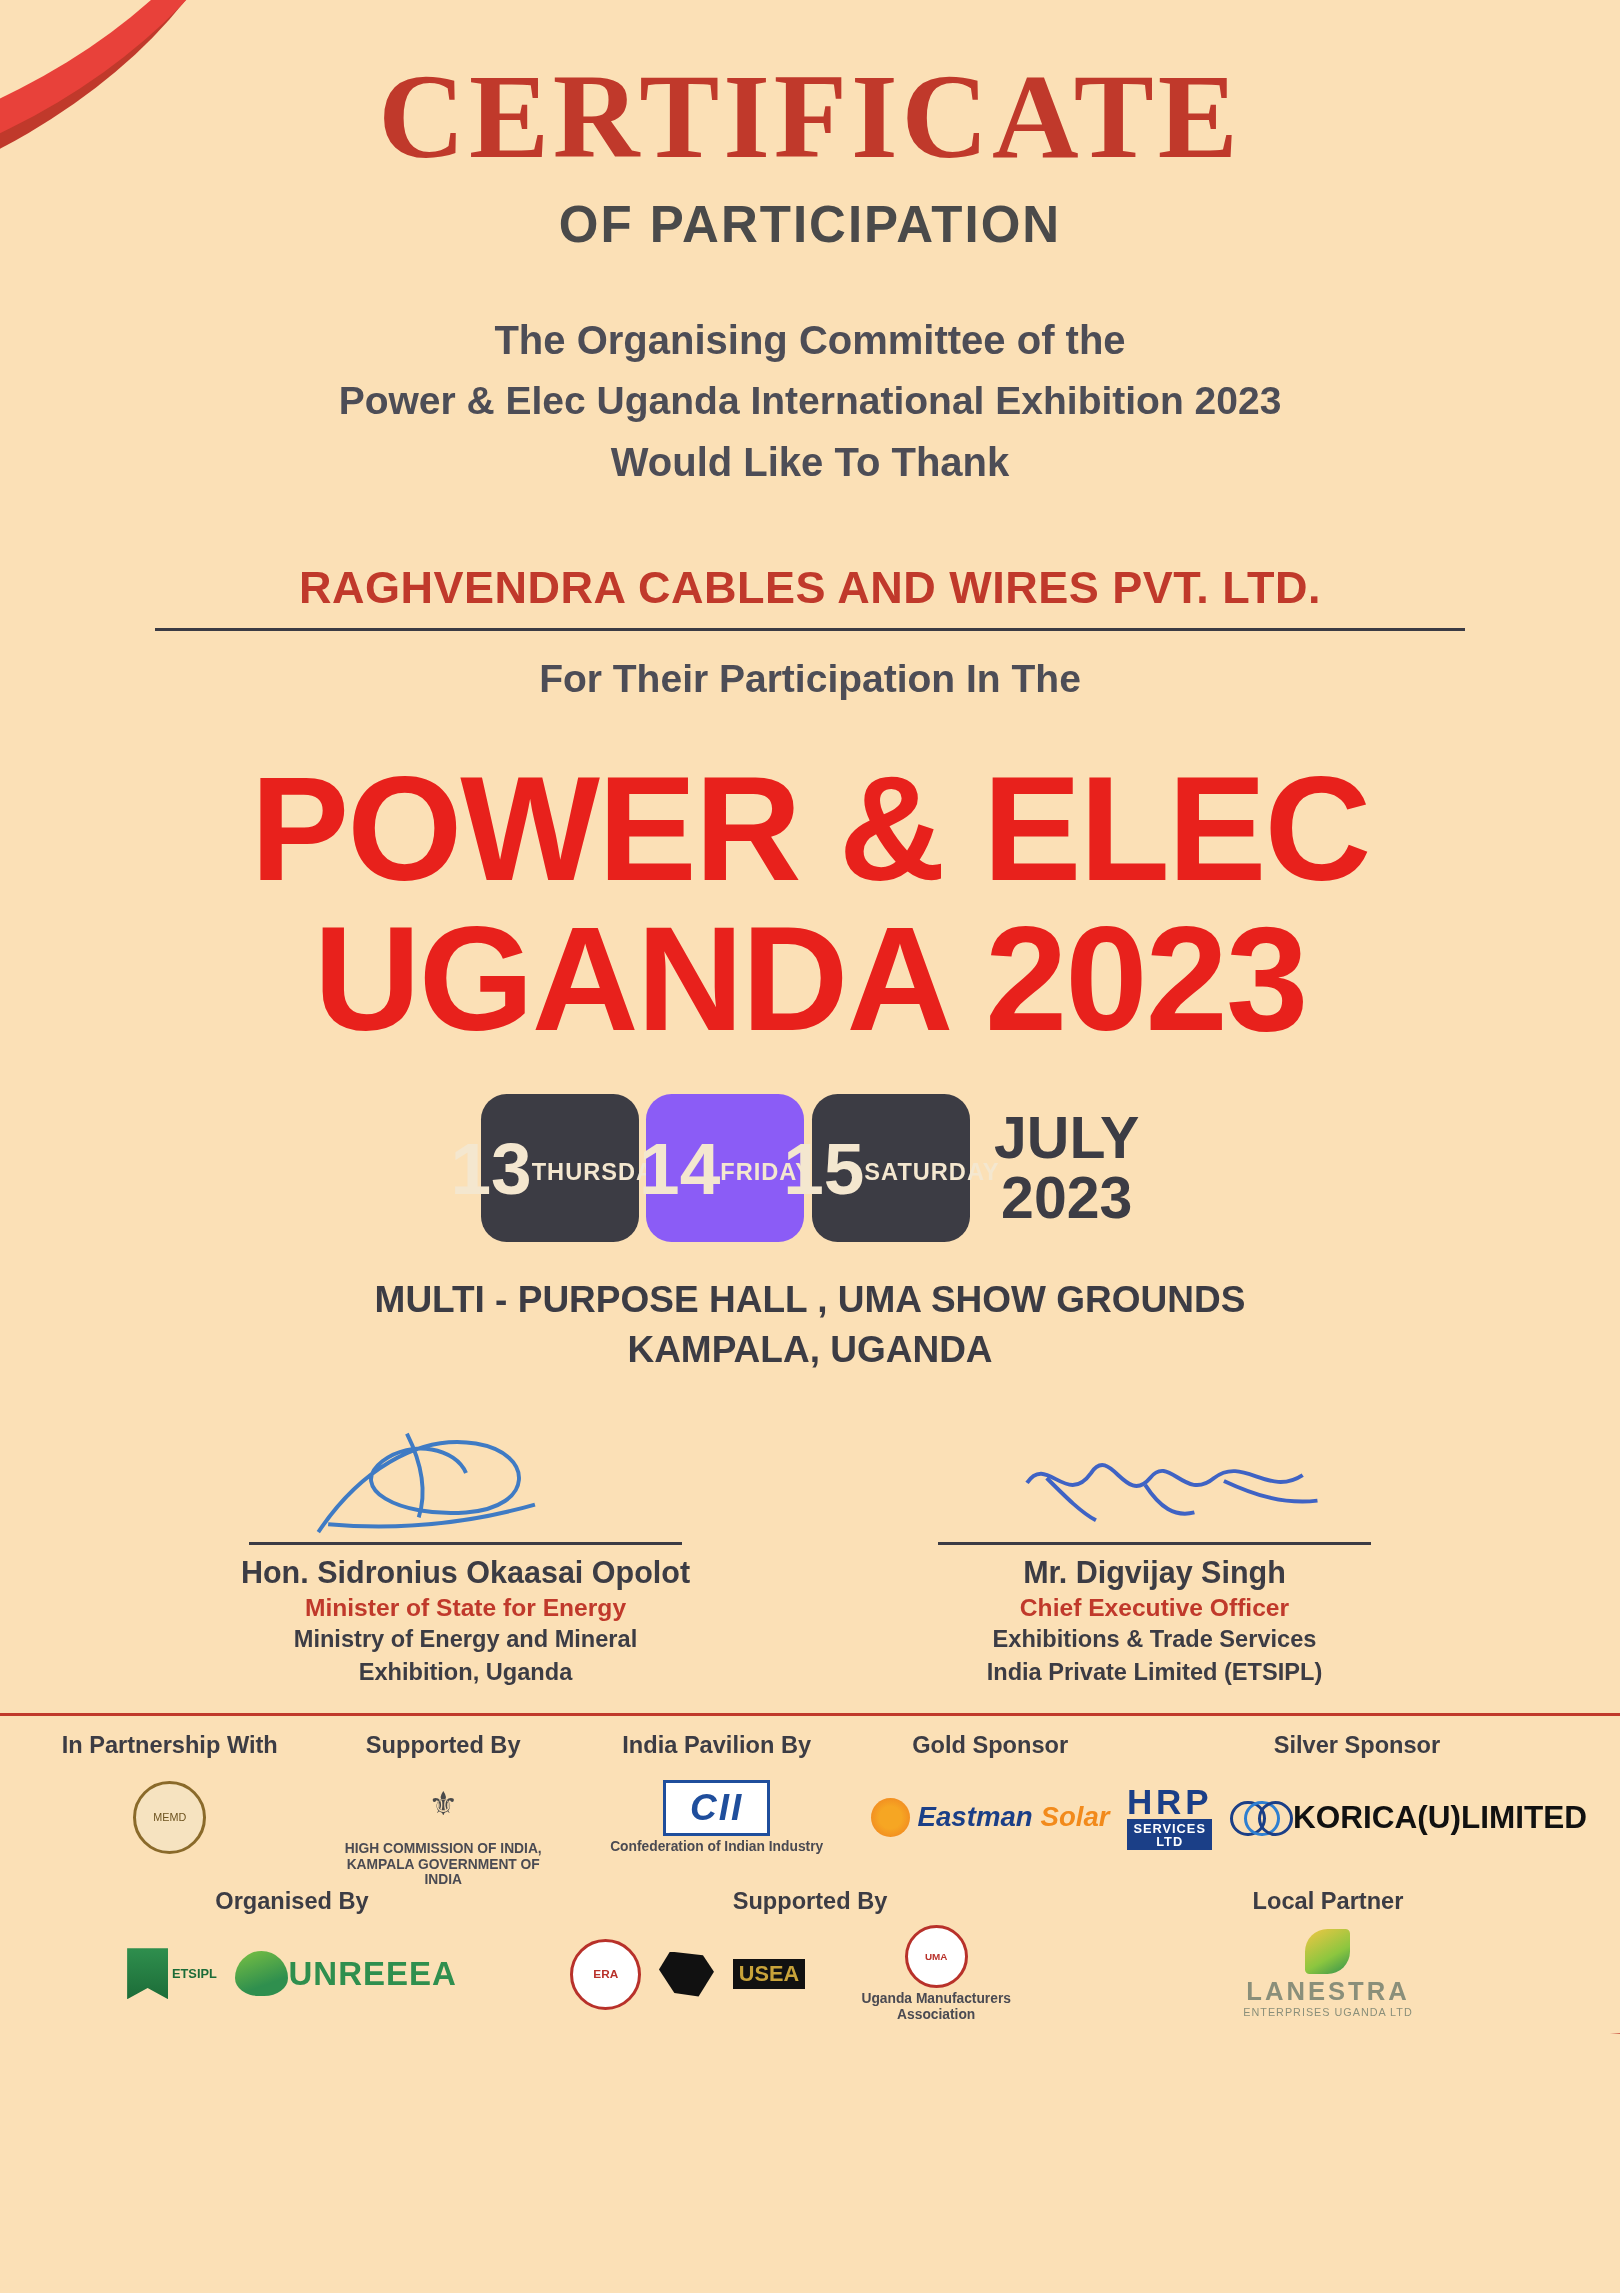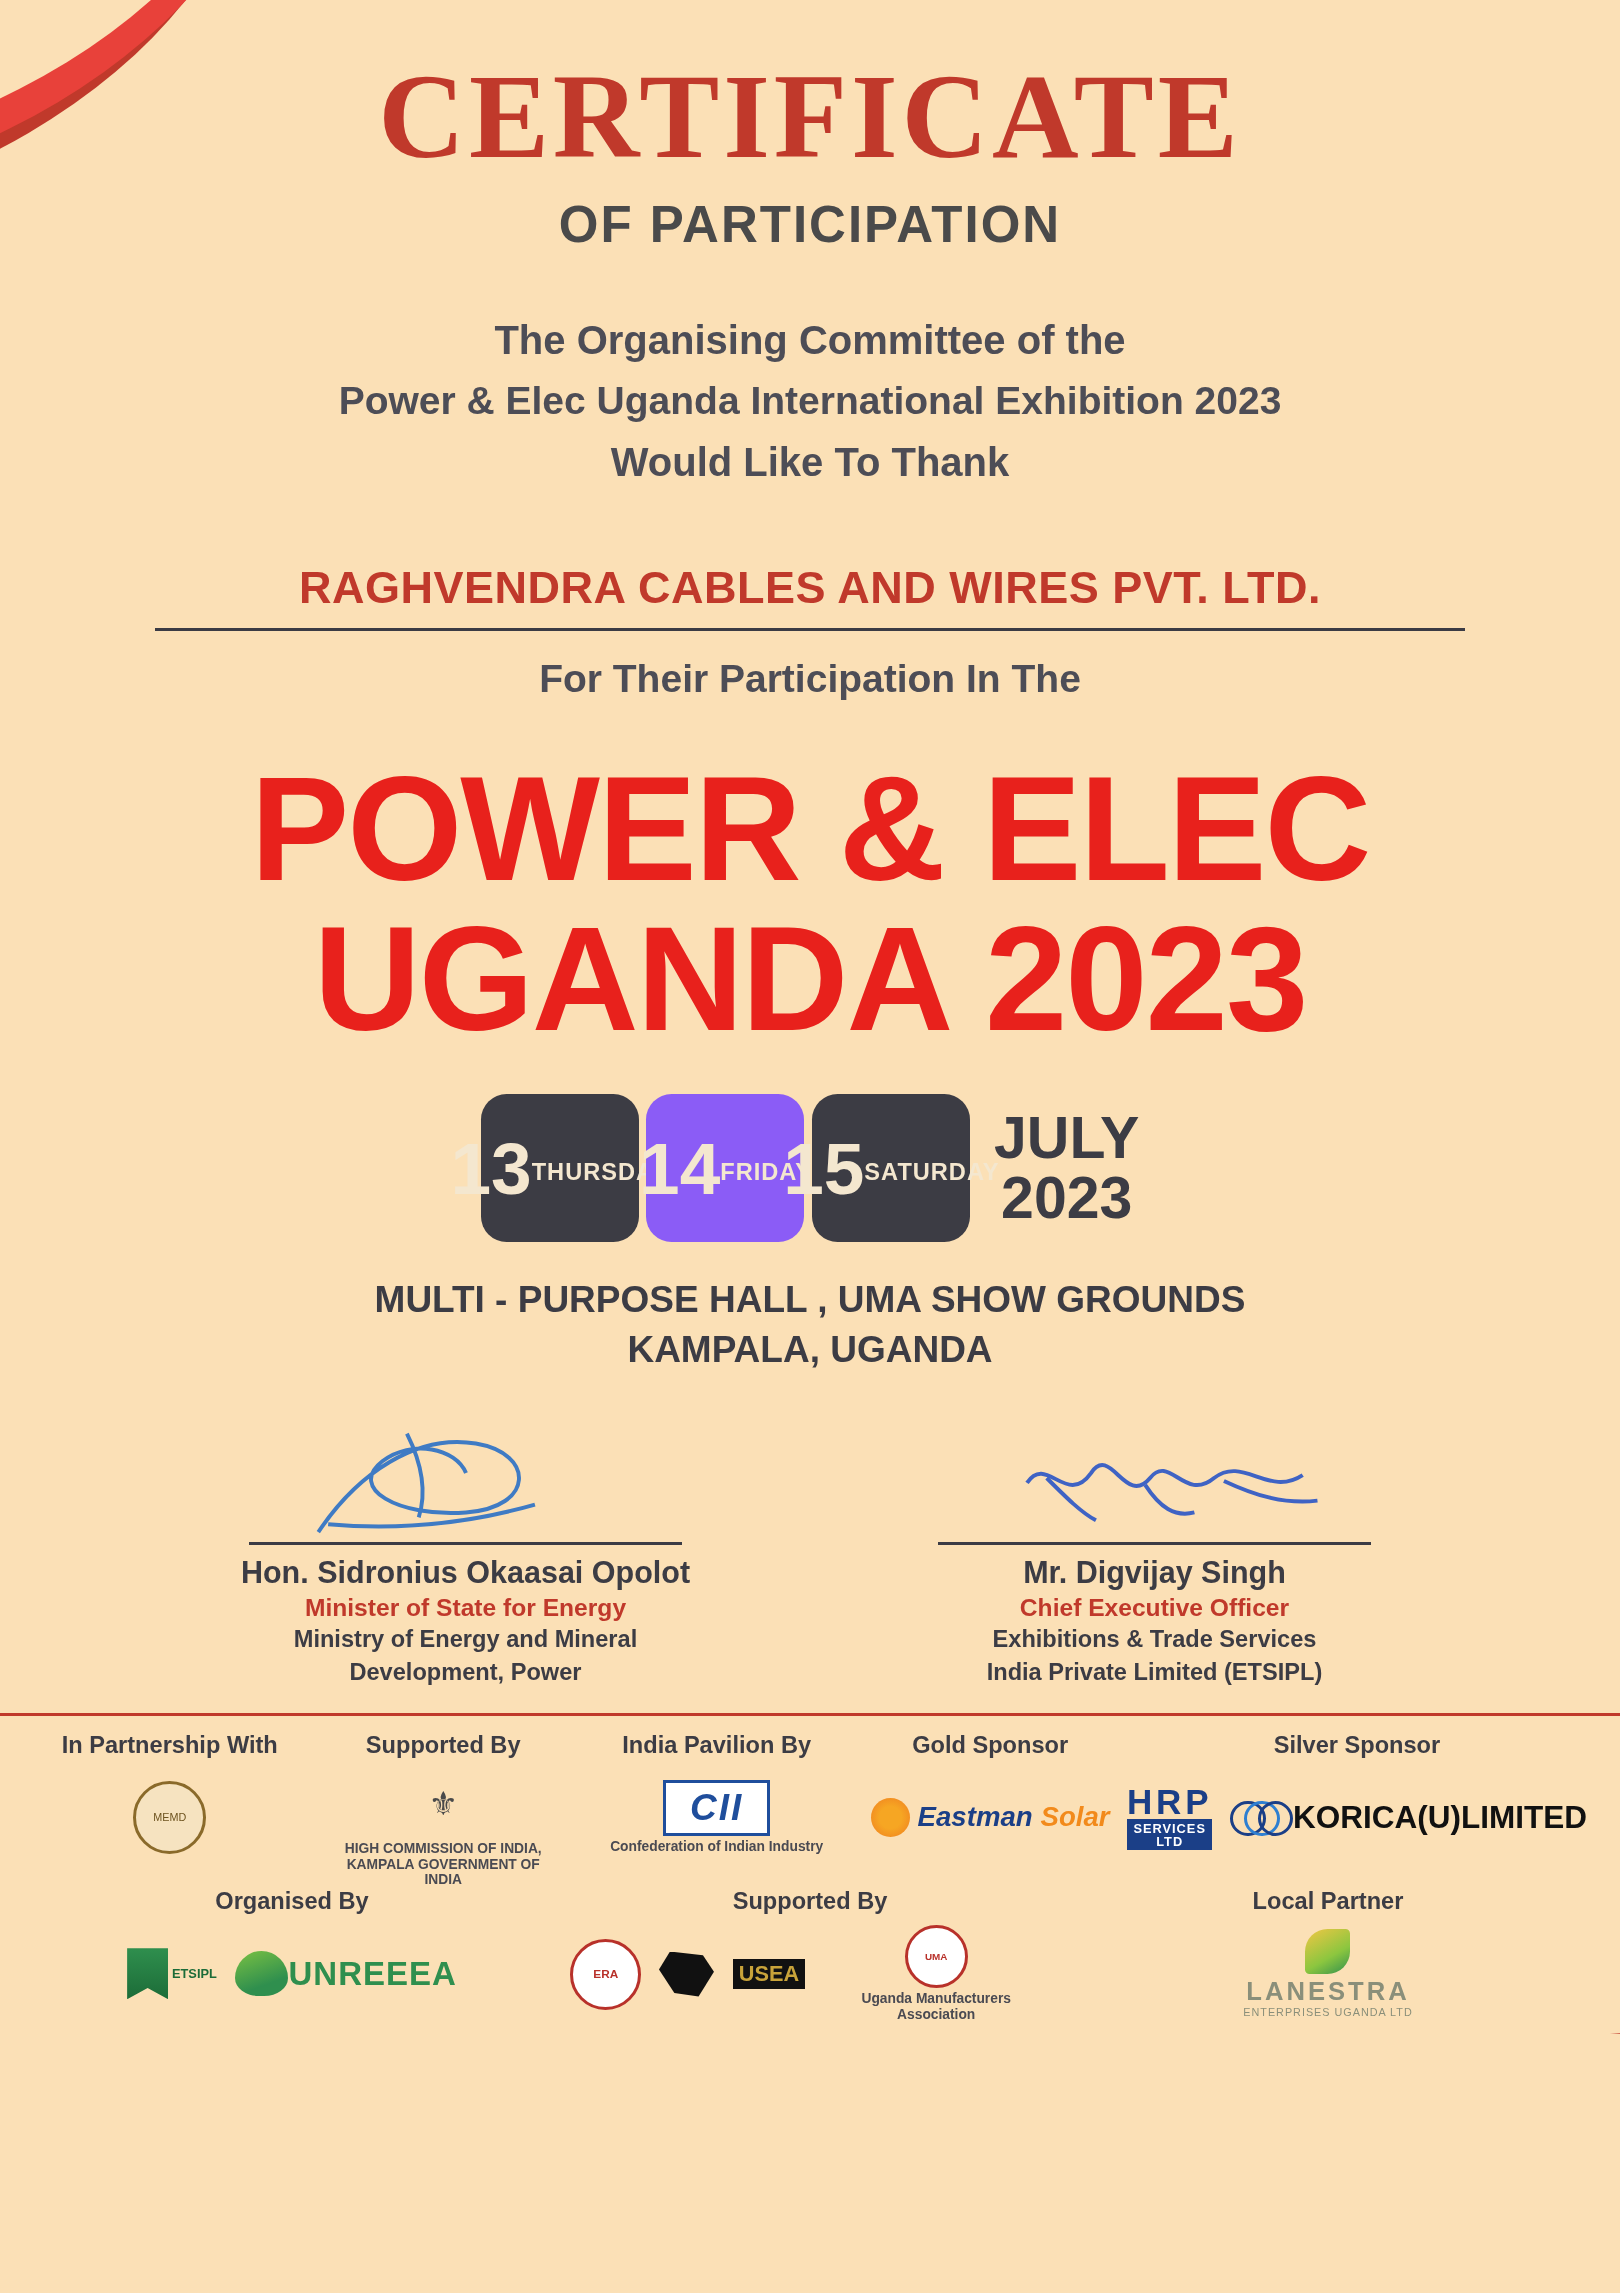--- a/index.html
+++ b/index.html
@@ -512,21 +512,21 @@
           <svg width="512" height="128" viewBox="0 0 520 130" aria-hidden="true">
             <path d="M110 120 C 150 60, 210 20, 270 30 C 330 40, 330 95, 260 100 C 190 105, 140 75, 175 48 C 205 25, 250 35, 260 60" fill="none" stroke="#3f7bc4" stroke-width="4"></path>
             <path d="M200 20 C 215 50, 220 80, 212 105" fill="none" stroke="#3f7bc4" stroke-width="4"></path>
             <path d="M120 112 C 190 118, 260 112, 330 92" fill="none" stroke="#3f7bc4" stroke-width="4"></path>
           </svg>
         </div>
         <div class="sig-line"></div>
         <div class="sig-name">Hon. Sidronius Okaasai Opolot</div>
         <div class="sig-role">Minister of State for Energy</div>
         <div class="sig-org">Ministry of Energy and Mineral</div>
-        <div class="sig-org">Development, Power</div>
+        <div class="sig-org">Exhibition, Uganda</div>
       </div>
 
       <div class="sig-block">
         <div class="sig-scribble">
           <svg width="512" height="128" viewBox="0 0 520 130" aria-hidden="true">
             <path d="M130 70 C 150 40, 170 95, 195 60 C 215 30, 230 95, 255 65 C 275 40, 290 90, 320 65 C 350 42, 375 85, 410 62" fill="none" stroke="#3f63c4" stroke-width="4"></path>
             <path d="M150 65 C 170 85, 185 100, 200 108" fill="none" stroke="#3f63c4" stroke-width="4"></path>
             <path d="M250 72 C 265 95, 280 105, 300 100" fill="none" stroke="#3f63c4" stroke-width="4"></path>
             <path d="M330 68 C 360 82, 390 92, 425 88" fill="none" stroke="#3f63c4" stroke-width="4"></path>
           </svg>

